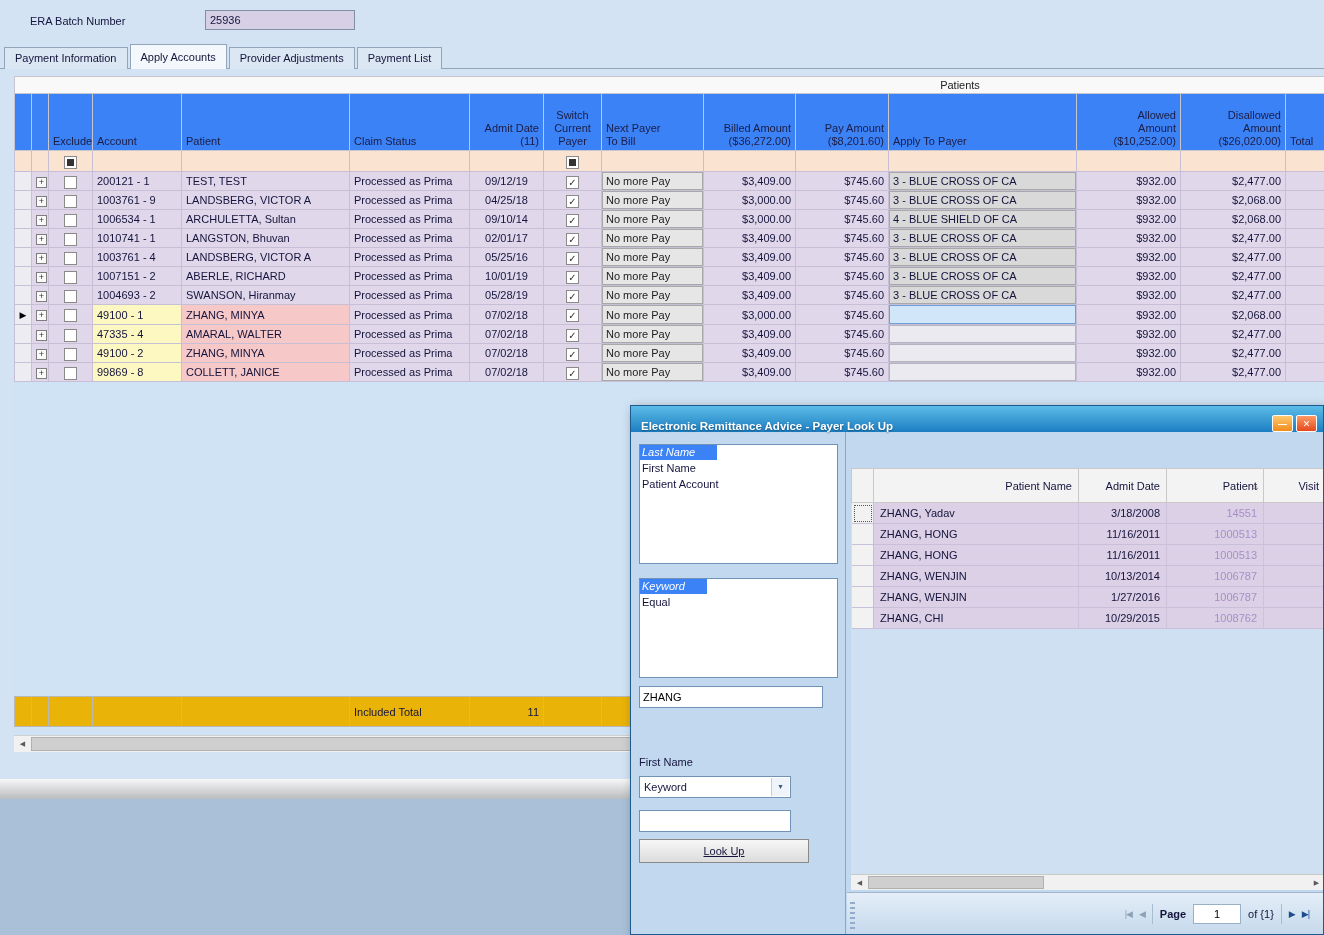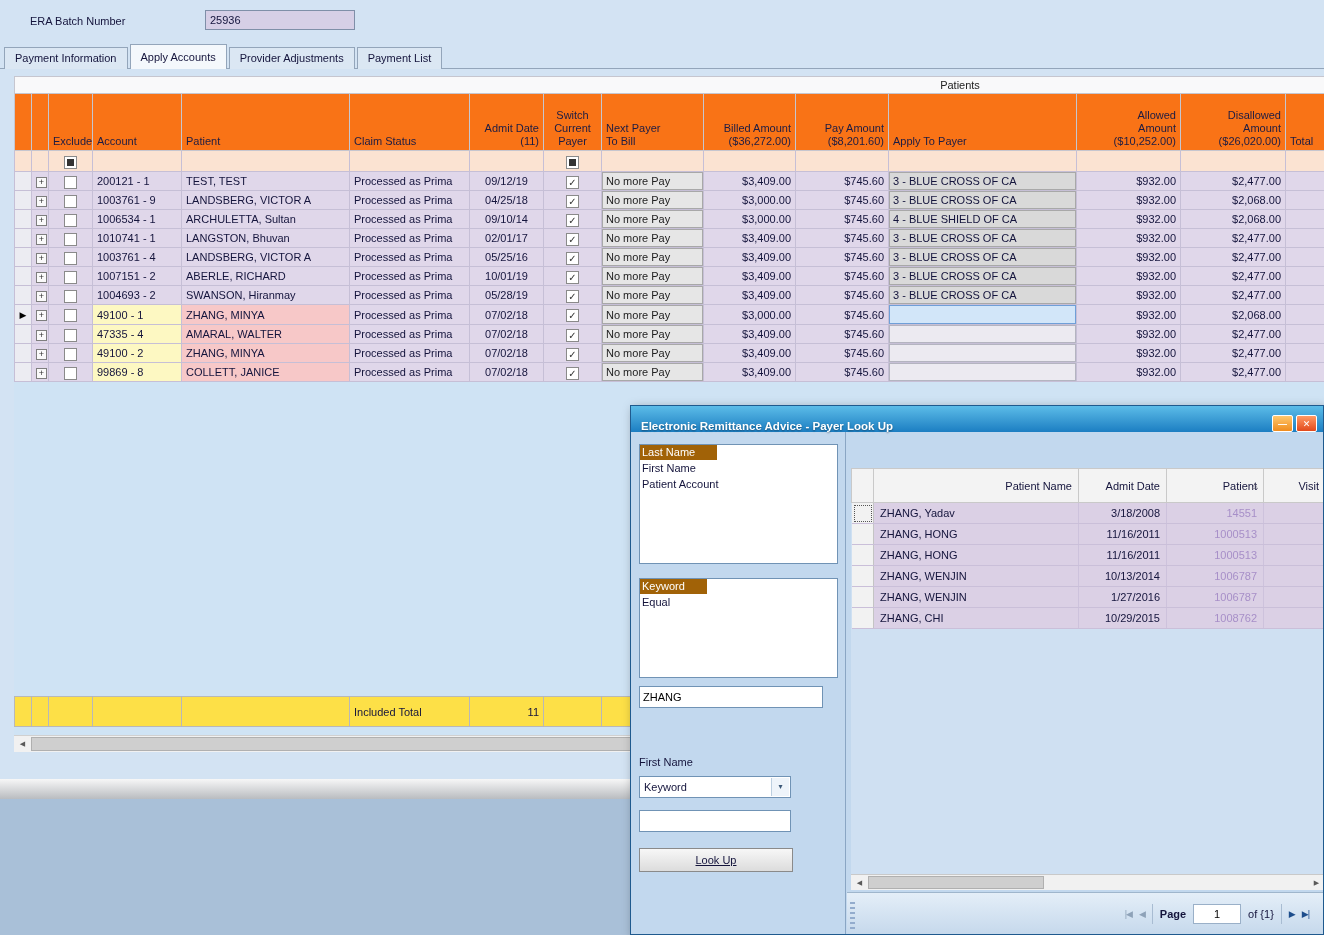--- a/index.html
+++ b/index.html
@@ -20,21 +20,21 @@
   .panel-top-line { position:absolute; left:0; top:68px; width:1324px; height:1px; background:#93a5ba; }
 
   
   .grid-viewport { position:absolute; left:14px; top:76px; width:1310px; height:676px;
                    background:#cfe3f4; overflow:hidden; }
   table.main-grid { border-collapse:collapse; table-layout:fixed; width:1891px; }
   .main-grid th, .main-grid td { border:1px solid #c6bfd6; overflow:hidden; white-space:nowrap;
                                  padding:0 4px; font-weight:normal; }
   .main-grid td { height:19px; line-height:18px; }
   .group-row th { height:17px; background:#f9f9fa; text-align:center; border-color:#c6c6cf; color:#222; }
-  .head-row th { height:57px; background:#f97316; vertical-align:bottom; text-align:left;
+  .head-row th { height:57px; background:#3b82f6; vertical-align:bottom; text-align:left;
                  white-space:pre-line; line-height:13px; padding:2px 4px; color:#1c1c44; border-color:#c6c6cf; }
   .head-row th.h-right { text-align:right; }
   .head-row th.h-center { text-align:center; }
   .filter-row td { height:21px; background:#fbe3d2; }
   .c-sel { width:17px; background:#ececf2; text-align:center; padding:0 1px; }
   .c-exp { text-align:center; padding:0 1px; }
   .drow td { background:#e0d7ea; }
   .drow td.c-sel { background:#ececf2; }
   .drow.warn td.c-acct { background:#fdf8c2; }
   .drow.warn td.c-pat  { background:#f7c8c8; }
@@ -48,21 +48,21 @@
   .sel-arrow { color:#000; font-size:9px; }
   .expbox { display:inline-block; width:11px; height:11px; border:1px solid #7e7e7e; background:#fafafa;
             font-size:9px; line-height:9px; color:#333; text-align:center; vertical-align:middle; }
   .cb { display:inline-block; width:13px; height:13px; background:#fff; border:1px solid #8a8a8a;
         line-height:11px; font-size:10px; color:#333; vertical-align:middle; text-align:center; }
   .cbsq { display:inline-block; width:13px; height:13px; background:#fff; border:1px solid #8a8a8a;
           position:relative; vertical-align:middle; }
   .cbsq::after { content:""; position:absolute; left:2px; top:2px; width:7px; height:7px; background:#333; }
 
   .footer-grid { position:absolute; left:0; bottom:25px; }
-  .frow td { height:30px; background:#fde047; border:1px solid #b8b8b8; }
+  .frow td { height:30px; background:#eab308; border:1px solid #b8b8b8; }
   .f-value { text-align:right; }
 
   .hscroll { position:absolute; left:0; bottom:0; width:1310px; height:17px; background:#f1f1f1;
              border-top:1px solid #d0d0d0; display:flex; align-items:stretch; }
   .sb-arrow { width:17px; display:flex; align-items:center; justify-content:center;
               color:#5a5a5a; font-size:7px; background:#f1f1f1; }
   .sb-track { flex:1; position:relative; }
   .sb-thumb { position:absolute; left:0; top:1px; bottom:1px; width:62%; background:#cfcfcf; border:1px solid #b0b0b0; }
 
   .bottom-band { position:absolute; left:0; top:779px; width:1324px; height:20px;
@@ -79,32 +79,32 @@
              display:flex; align-items:center; justify-content:center; color:#fff; font-size:9px; font-weight:bold; }
   .dlg-btn.min { background:linear-gradient(#ffc86e,#ef8c1e); }
   .dlg-btn.close { background:linear-gradient(#ff9a64,#e2491c); }
   .dlg-body { position:absolute; left:0; top:26px; right:0; bottom:0; }
   .dlg-left { position:absolute; left:0; top:0; width:215px; height:100%;
               border-right:1px solid #8aa6c4; padding:12px 8px 0 8px; }
   .listbox { width:199px; background:#fff; border:1px solid #7093b5; overflow:hidden; }
   .lb1 { height:120px; } .lb2 { height:100px; margin-top:14px; }
   .lb-item { height:16px; line-height:15px; }
   .lb-text { display:inline-block; padding:0 2px; }
-  .lb-text.selected { background:#a16207; color:#fff; padding-right:22px; }
+  .lb-text.selected { background:#3b82f6; color:#fff; padding-right:22px;font-style:italic; }
   .search-input { margin-top:8px; width:184px; height:22px; border:1px solid #7093b5; background:#fff;
                   font:inherit; padding:0 3px; display:block; }
   .fn-label { margin-top:48px; }
   .dropdown { margin-top:8px; width:152px; height:22px; background:#fff; border:1px solid #7093b5;
               position:relative; line-height:20px; padding:0 4px; }
   .dd-arrow { position:absolute; right:1px; top:1px; bottom:1px; width:18px; background:#eef4fa;
               border-left:1px solid #bccfe0; display:flex; align-items:center; justify-content:center;
               color:#3c5878; font-size:8px; }
   .input2 { margin-top:12px; width:152px; height:22px; border:1px solid #7093b5; background:#fff;
             font:inherit; padding:0 3px; display:block; }
-  .lookup-btn { margin-top:16px; width:154px; height:24px; background:linear-gradient(#f7f7f7,#dcdcdc);
+  .lookup-btn { margin-top:7px; width:170px; height:24px; background:linear-gradient(#f7f7f7,#dcdcdc);
                 border:1px solid #8a8a8a; font:inherit; color:#14143c;text-decoration:underline; }
 
   .dlg-right { position:absolute; left:216px; top:0; right:0; bottom:0; }
   .pl-grid { position:absolute; left:4px; top:36px; right:0; bottom:44px; background:#cfe0f2; overflow:hidden; }
   table.pgrid { border-collapse:collapse; table-layout:fixed; width:474px; }
   .pgrid th { height:34px; background:#f3f3f3; border:1px solid #c9c9c9; font-weight:normal;
               text-align:right; padding:0 6px; vertical-align:middle; position:relative; }
   .pgrid td { height:21px; background:#dbd0e5; border-right:1px solid #cdc2dc;
               border-bottom:1px solid #cabfd9; border-top:1px solid #efe9f6;
               padding:0 6px; overflow:hidden; white-space:nowrap; }

